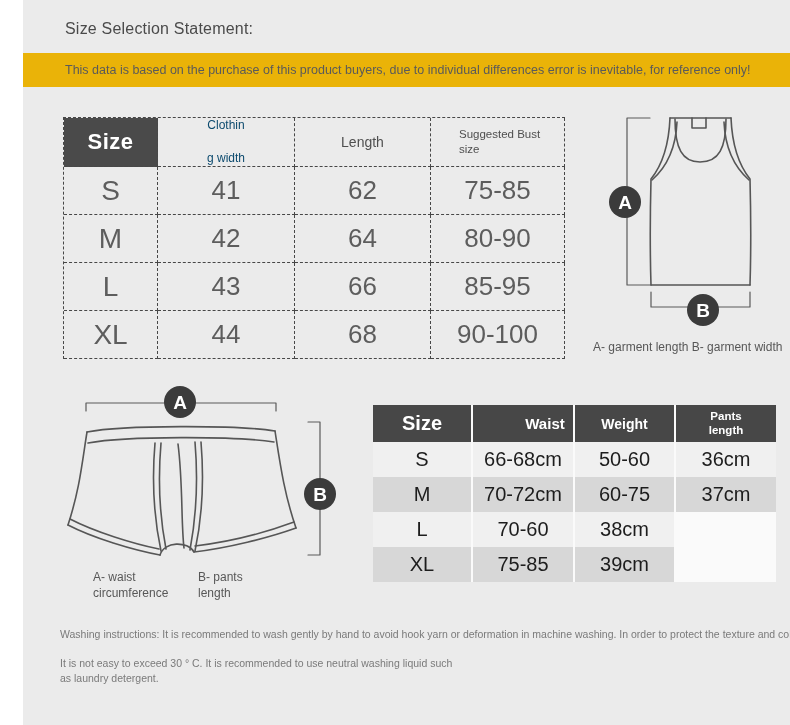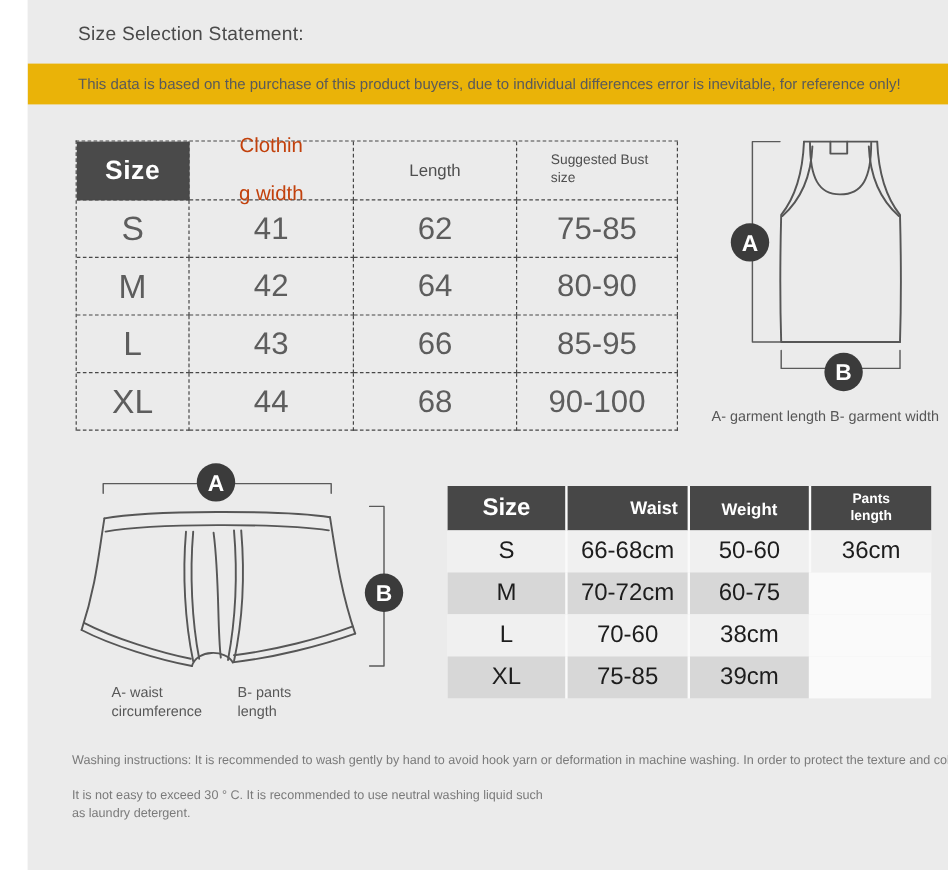--- a/index.html
+++ b/index.html
@@ -12,21 +12,21 @@
 
   
   .t1{position:absolute;left:40px;top:117px;display:grid;
       grid-template-columns:94px 137px 136px 134px;
       grid-template-rows:49px 48px 48px 48px 48px;
       border-top:1px dashed #474747;border-left:1px dashed #474747;}
   .t1 .c{border-right:1px dashed #474747;border-bottom:1px dashed #474747;
       display:flex;flex-direction:column;align-items:center;justify-content:center;
       box-sizing:border-box;color:#5d5d5d;}
   .t1 .size-head{background:#4a4a4a;color:#fff;font-size:22px;font-weight:600;letter-spacing:.5px;}
-  .t1 .h2{font-size:17px;color:#c2410c;line-height:1.3;gap:17px;}
+  .t1 .h2{font-size:12px;color:#0c4a6e;line-height:1.3;gap:17px;}
   .t1 .h3{font-size:14px;color:#4f4f4f;}
   .t1 .h4{font-size:11.5px;color:#4f4f4f;line-height:1.3;align-items:flex-start;padding-left:28px;}
   .t1 .b-size{font-size:28px;}
   .t1 .b-num{font-size:26px;}
 
   
   .fig{position:absolute;}
   .fig path, .fig rect{fill:none;stroke:#565656;stroke-width:1.6;stroke-linecap:round;stroke-linejoin:round;}
   .fig .badge{fill:#3b3b3b;stroke:none;}
   .fig .badge-letter{fill:#ffffff;font-size:19px;font-weight:700;text-anchor:middle;}
@@ -178,20 +178,21 @@
     <div class="t2row brow light">
       <div class="bc">S</div>
       <div class="bc">66-68cm</div>
       <div class="bc">50-60</div>
       <div class="bc">36cm</div>
     </div>
     <div class="t2row brow dark">
       <div class="bc">M</div>
       <div class="bc">70-72cm</div>
       <div class="bc">60-75</div>
+      <div class="bc">37cm</div>
     </div>
     <div class="t2row brow light">
       <div class="bc">L</div>
       <div class="bc">70-60</div>
       <div class="bc">38cm</div>
     </div>
     <div class="t2row brow dark">
       <div class="bc">XL</div>
       <div class="bc">75-85</div>
       <div class="bc">39cm</div>

